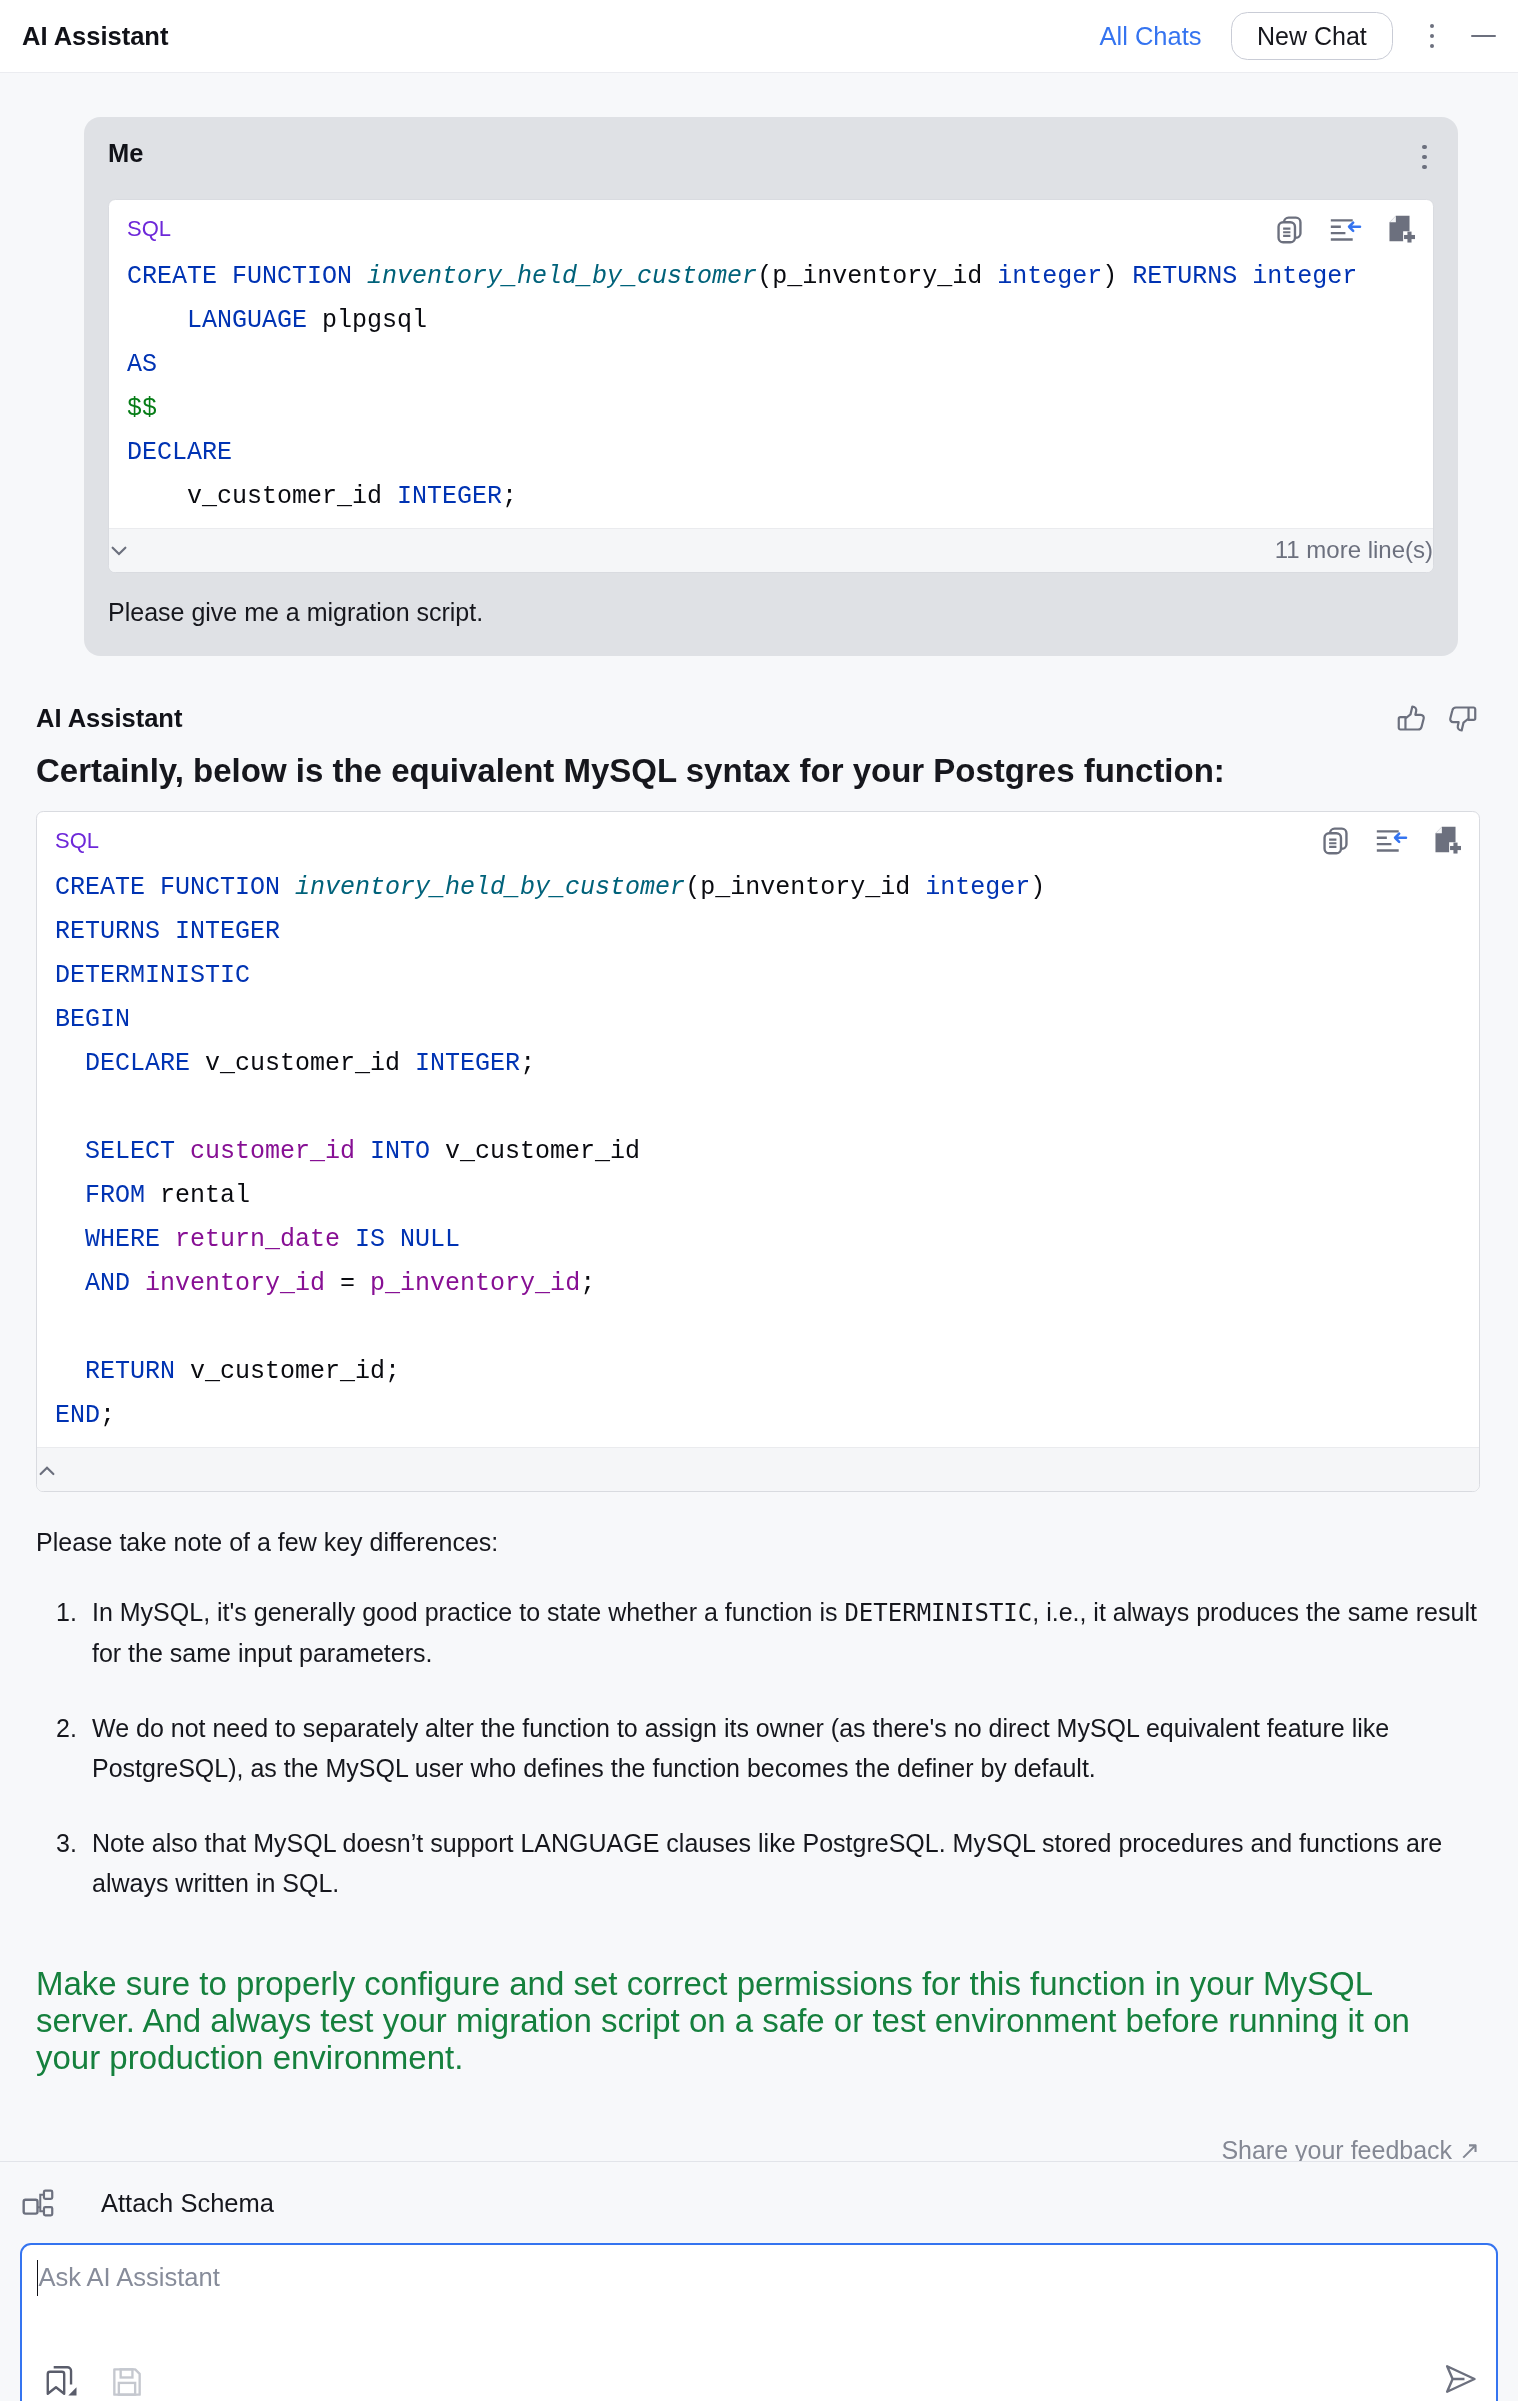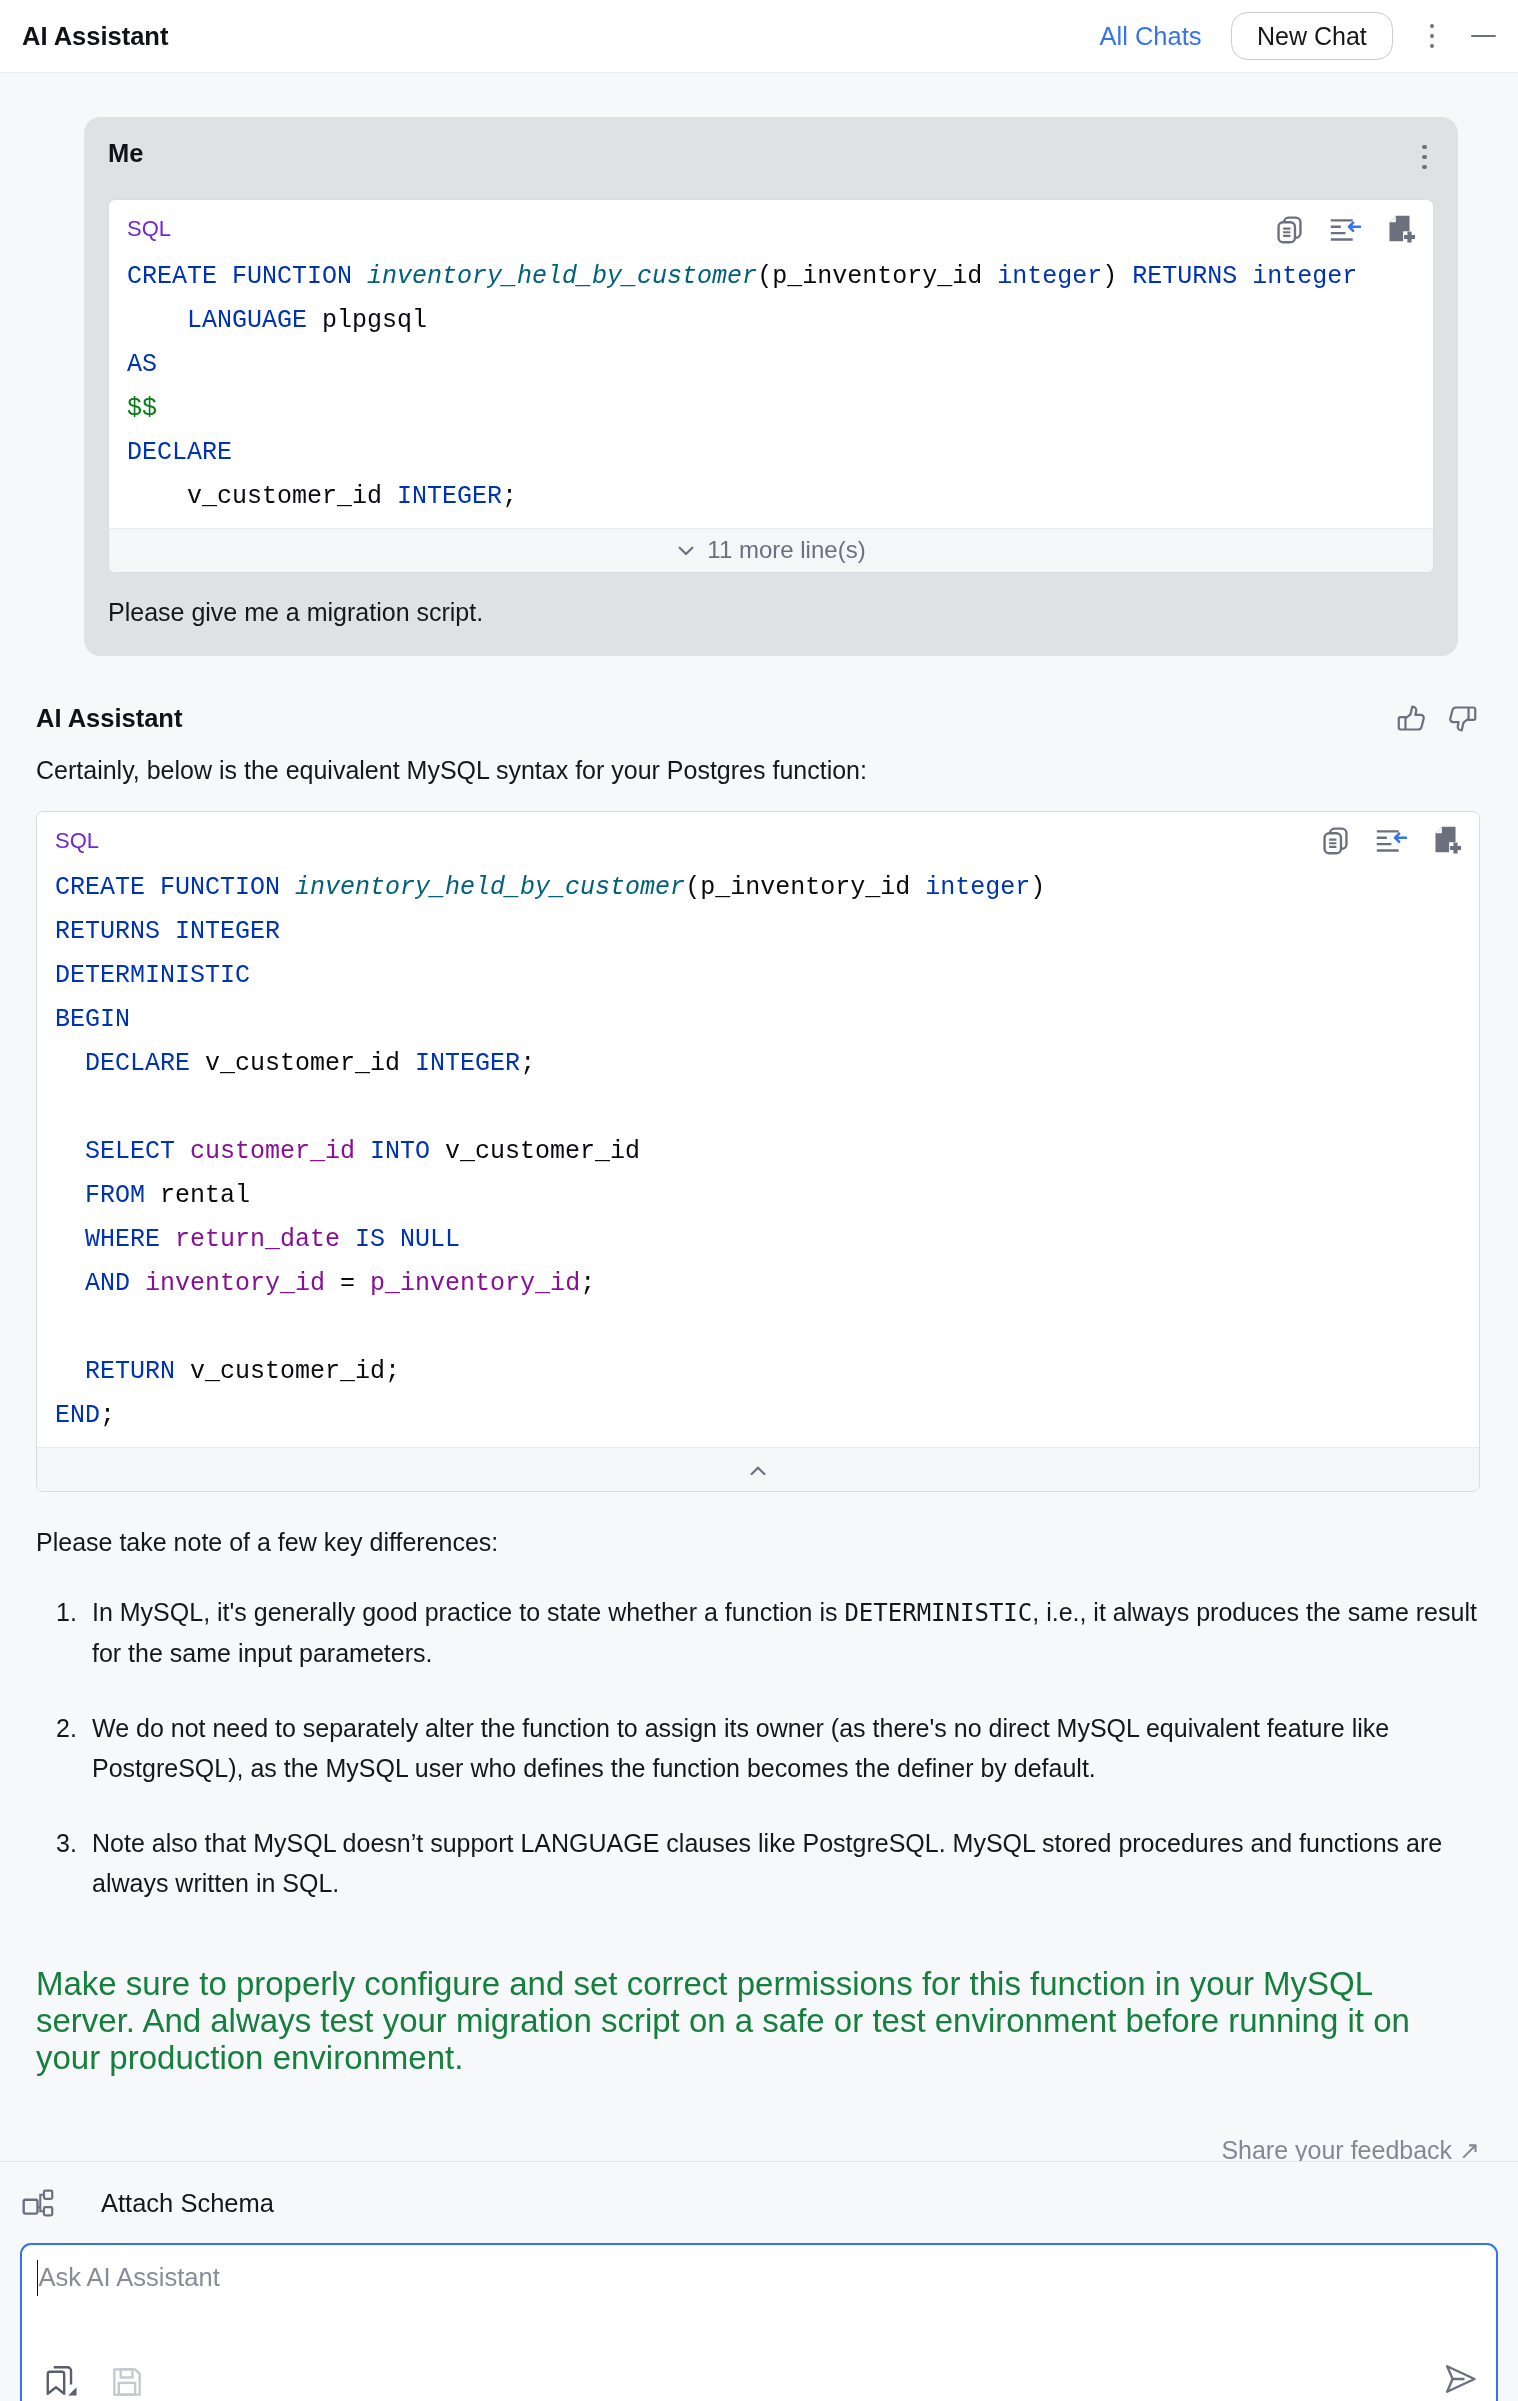--- a/index.html
+++ b/index.html
@@ -54,30 +54,30 @@
     font-size:25px; line-height:44px; white-space:pre;
   }
   .code-line { min-height:44px; }
   .tk-kw { color:#0033B3; }
   .tk-fn { color:#00627A; font-style:italic; }
   .tk-str { color:#067D17; }
   .tk-col { color:#871094; }
   .tk-pl { color:#0A0B10; }
   .code-foot {
     background:#F5F6F8; border-top:0.9px solid #EAEBEE; height:44px;
-    display:flex; align-items:center; justify-content:center; gap:11px;
+    display:flex; align-items:center; justify-content:space-between; gap:11px;
     color:#6C707E; font-size:24px; cursor:pointer;
   }
 
   .user-outro { margin-top:25.5px; font-size:25px; color:#16171D; }
 
   .ai-section { margin:46px 38px 0 36px; }
   .ai-head { display:flex; align-items:center; }
   .ai-actions { margin-left:auto; display:flex; align-items:center; gap:20px; }
-  .ai-text { margin-top:16.4px; font-size:25px; line-height:37px; color:#16171D; }
+  .ai-text { margin-top:16.4px; font-size:33px; line-height:37px; color:#16171D;font-weight:bold; }
 
   .notes-intro { margin-top:36px; font-size:25px; color:#16171D; }
   .notes { margin-top:27px; }
   .note { display:flex; padding-left:20px; margin-top:35px; font-size:25px; line-height:40px; }
   .note-num { width:36px; flex:none; }
   .note-body { flex:1; }
   .mono { font-family:"DejaVu Sans Mono","Liberation Mono",monospace; font-size:24px; }
 
   .closing { margin-top:62px; font-size:33px; line-height:37px; color:#15803d; }
 

